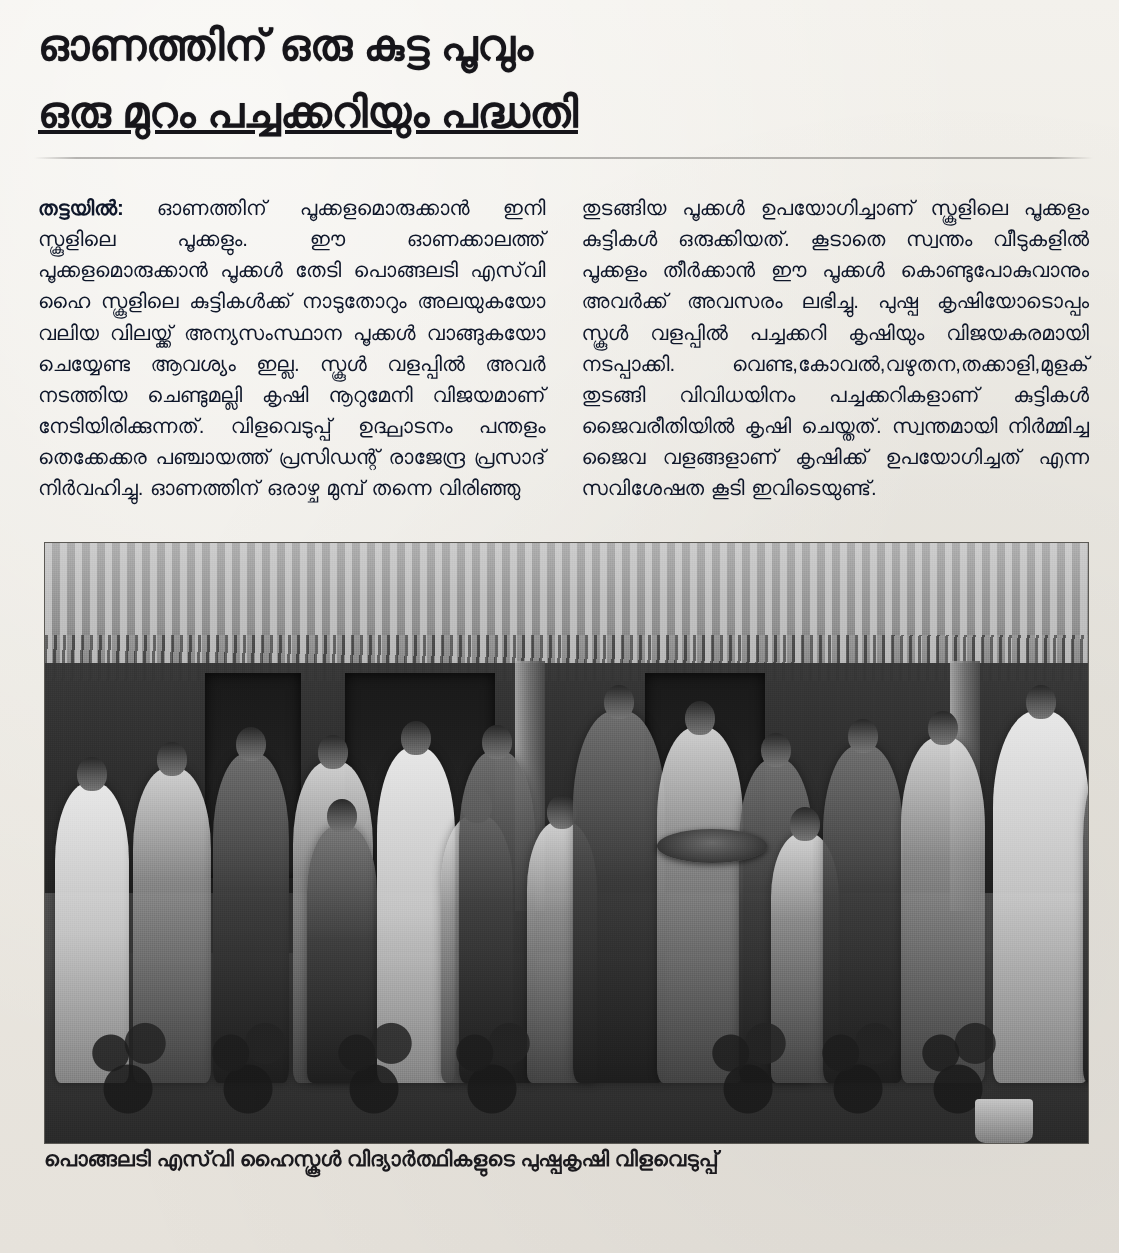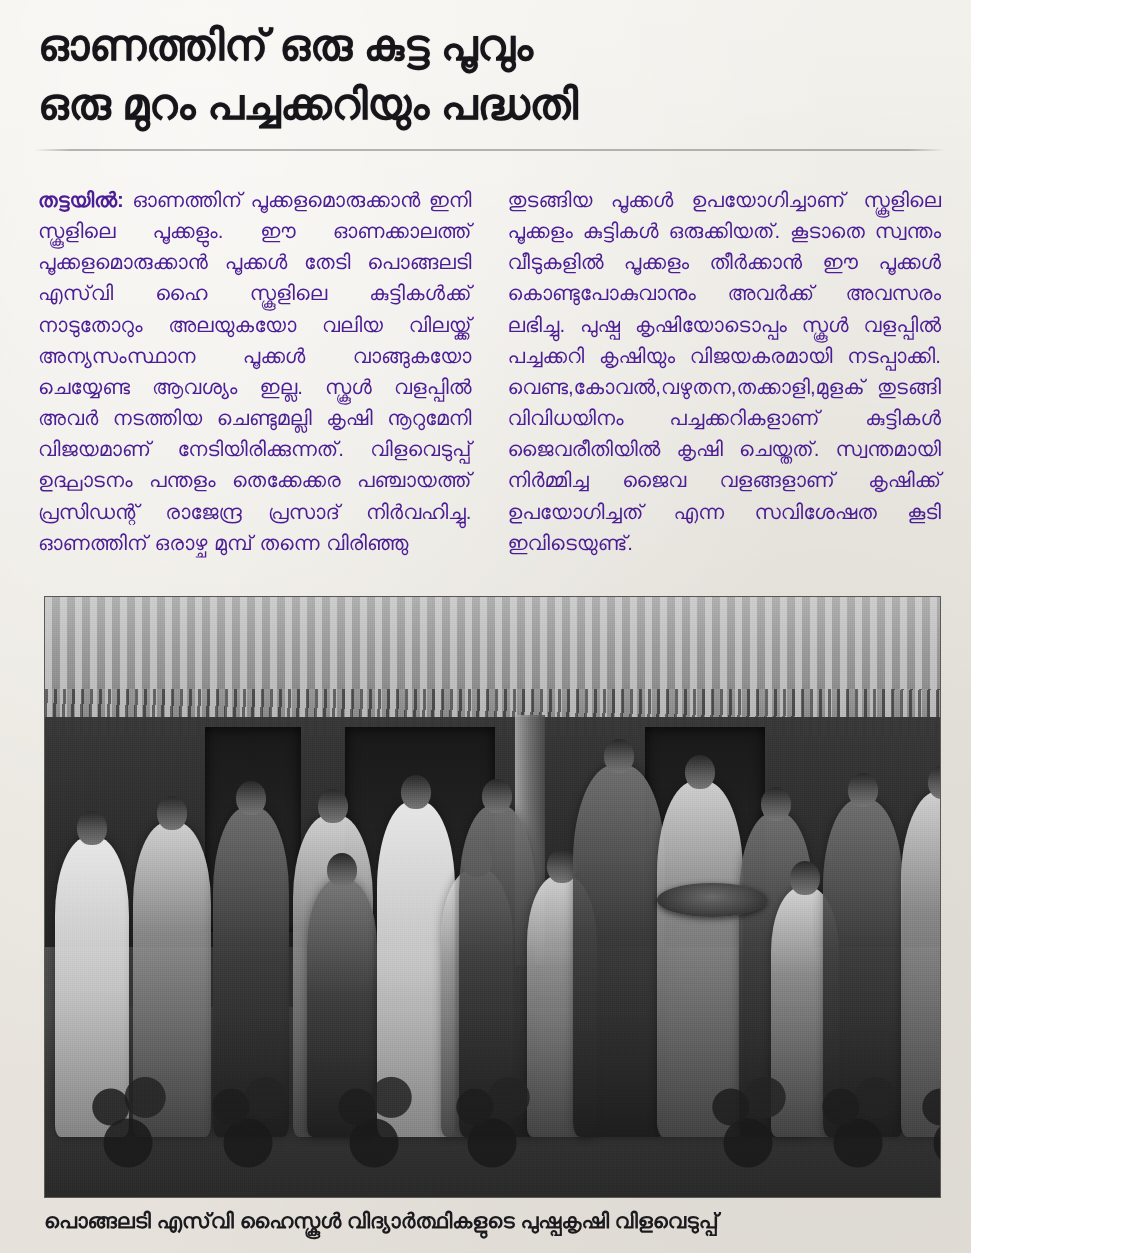--- a/index.html
+++ b/index.html
@@ -5,21 +5,21 @@
   html, body {
     margin: 0;
     padding: 0;
     background: #ffffff;
   }
   body {
     font-family: "Liberation Sans", sans-serif;
   }
   .page {
     position: relative;
-    width: 971px;
+    width: 1119px;
     height: 1253px;
     background: #efece7;
     overflow: hidden;
   }
   
   .page:before {
     content: "";
     position: absolute;
     inset: 0;
     background:
@@ -38,38 +38,39 @@
     font-weight: bold;
     color: #16151a;
     font-size: 43px;
     line-height: 1.18;
     letter-spacing: -0.2px;
     margin: 6px 0 0 8px;
     text-shadow: 0 0 1px rgba(0,0,0,0.35);
   }
   .headline .l2 {
     display: block;
-    margin-top: 8px;
+    margin-top: 16px;
+    text-decoration: underline;
   }
   .rule {
     height: 2px;
     background: linear-gradient(90deg, rgba(60,58,55,0.0) 0%, rgba(60,58,55,0.35) 4%, rgba(60,58,55,0.35) 96%, rgba(60,58,55,0) 100%);
     margin: 20px 4px 12px 4px;
   }
   .cols {
     display: flex;
     gap: 36px;
     padding: 0 8px;
   }
   .col {
     flex: 1 1 0;
   }
   .body-text {
     font-family: "Liberation Sans", sans-serif;
-    color: #4c1d95;
+    color: #0f172a;
     font-size: 20.5px;
     line-height: 1.52;
     text-align: justify;
     text-justify: inter-word;
     word-spacing: 1px;
   }
   .body-text b {
     font-weight: bold;
   }
   .photo-wrap {
@@ -207,21 +208,21 @@
       repeating-linear-gradient(90deg, rgba(255,255,255,0.03) 0 1px, rgba(0,0,0,0.03) 1px 2px);
     mix-blend-mode: overlay;
     pointer-events: none;
   }
   .caption {
     font-family: "Liberation Sans", sans-serif;
     font-weight: bold;
     color: #1b1a1e;
     font-size: 21px;
     line-height: 1.42;
-    margin: 8px 8px 0 14px;
+    margin: 0 8px 0 14px;
   }
 </style>
 </head>
 <body>
 
 <div class="page">
   <div class="content">
 
     <div class="headline">
       <span>ഓണത്തിന് ഒരു കുട്ട പൂവും</span>

